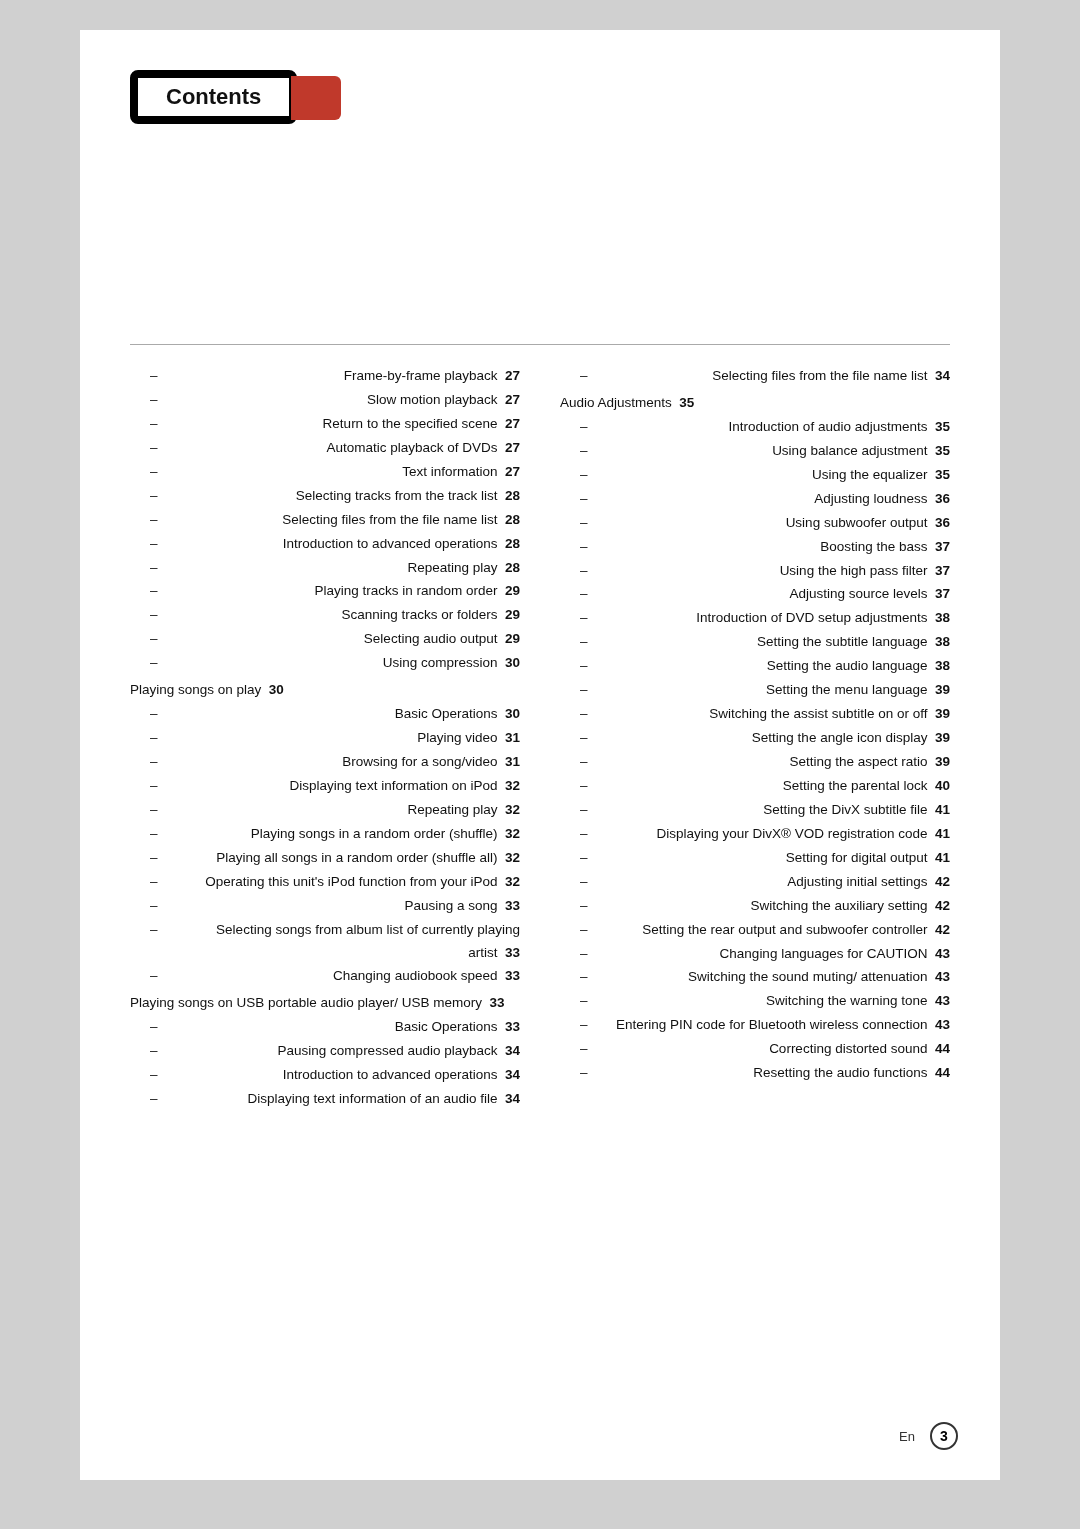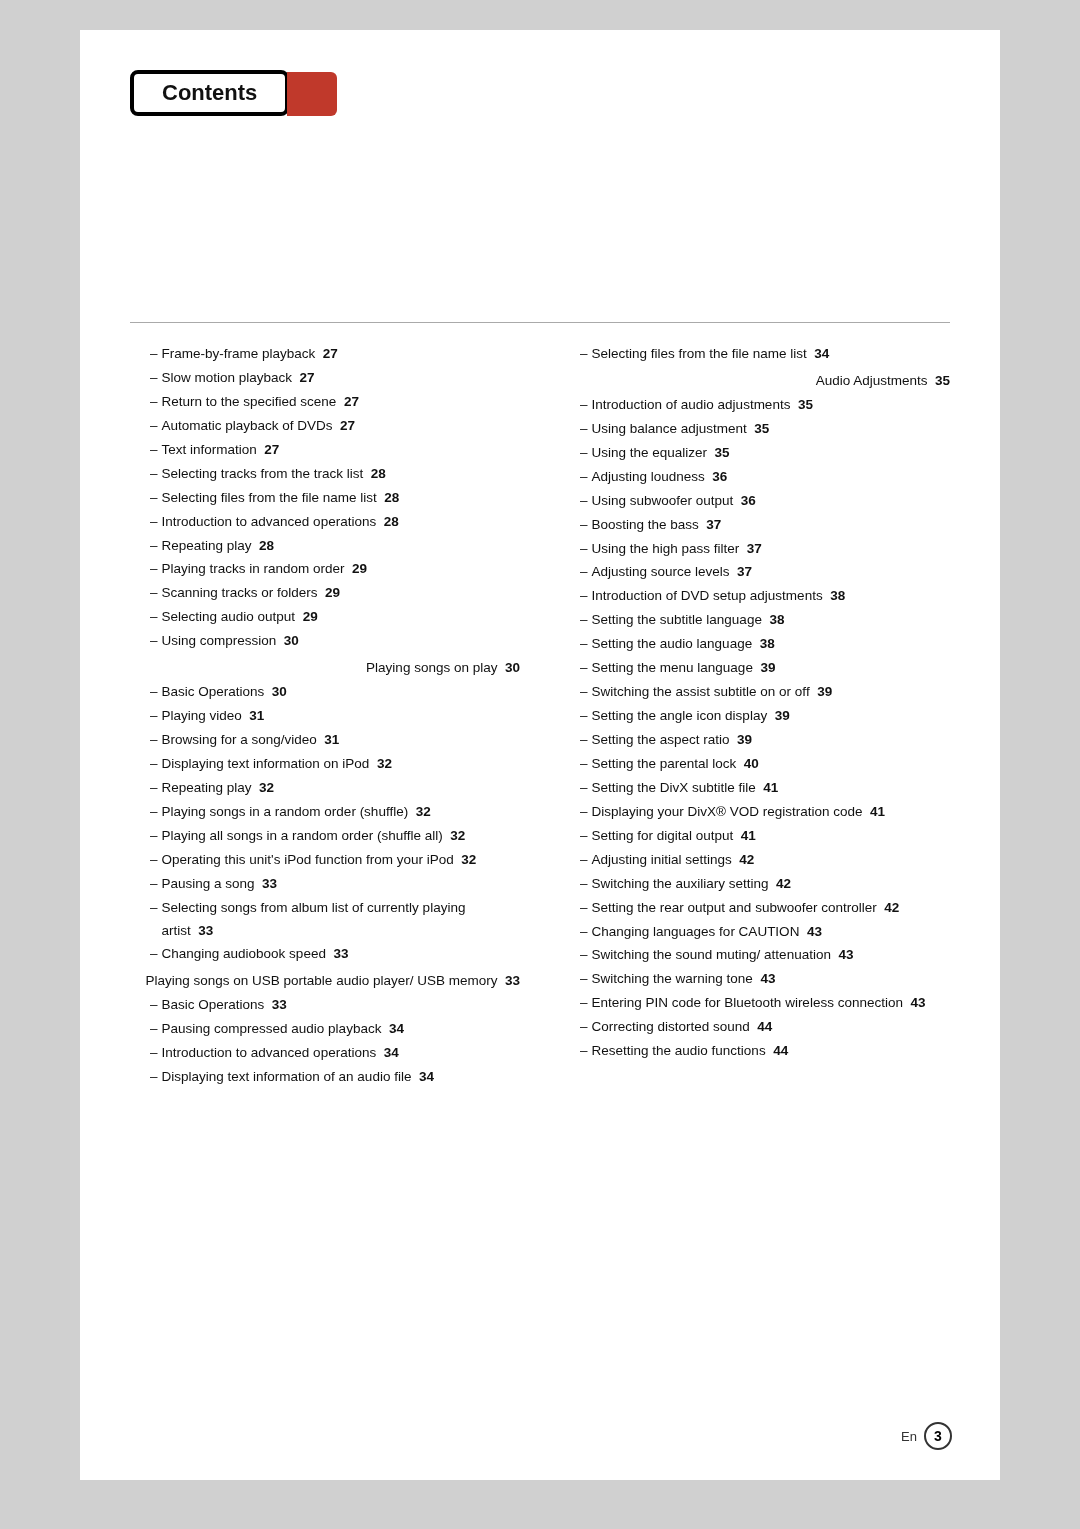--- a/index.html
+++ b/index.html
@@ -12,25 +12,25 @@
     }
     .page {
       width: 920px;
       min-height: 1450px;
       background: #ffffff;
       margin: 30px auto;
       padding: 40px 50px 60px 50px;
       position: relative;
     }
     .contents-header {
-      border: 4px solid #000000;
+      border: 8px solid #000000;
       border-radius: 8px;
       display: inline-block;
       padding: 6px 28px;
-      margin-bottom: 26px;
+      margin-bottom: 40px;
       position: relative;
     }
     .contents-header-title {
       font-size: 22px;
       font-weight: bold;
       color: #111;
     }
     .red-tab {
       position: absolute;
       right: -52px;
@@ -55,40 +55,40 @@
       font-size: 13.5px;
       line-height: 1.7;
       color: #111;
     }
     .toc-item {
       margin-bottom: 1px;
     }
     .toc-section {
       font-weight: normal;
       margin-top: 4px;
-      text-align: right;
     }
     .toc-sub {
       padding-left: 20px;
       display: flex;
       gap: 4px;
     }
     .toc-sub-text {
       flex: 1;
+      text-align: right;
     }
     .dash {
       white-space: nowrap;
     }
     .page-footer {
       position: absolute;
       bottom: 30px;
-      right: 48px;
+      right: 42px;
       display: flex;
       align-items: center;
-      gap: 7px;
+      gap: 15px;
       font-size: 13px;
     }
     .page-footer-en {
       color: #333;
     }
     .page-num-circle {
       width: 28px;
       height: 28px;
       border: 2px solid #333;
       border-radius: 50%;

